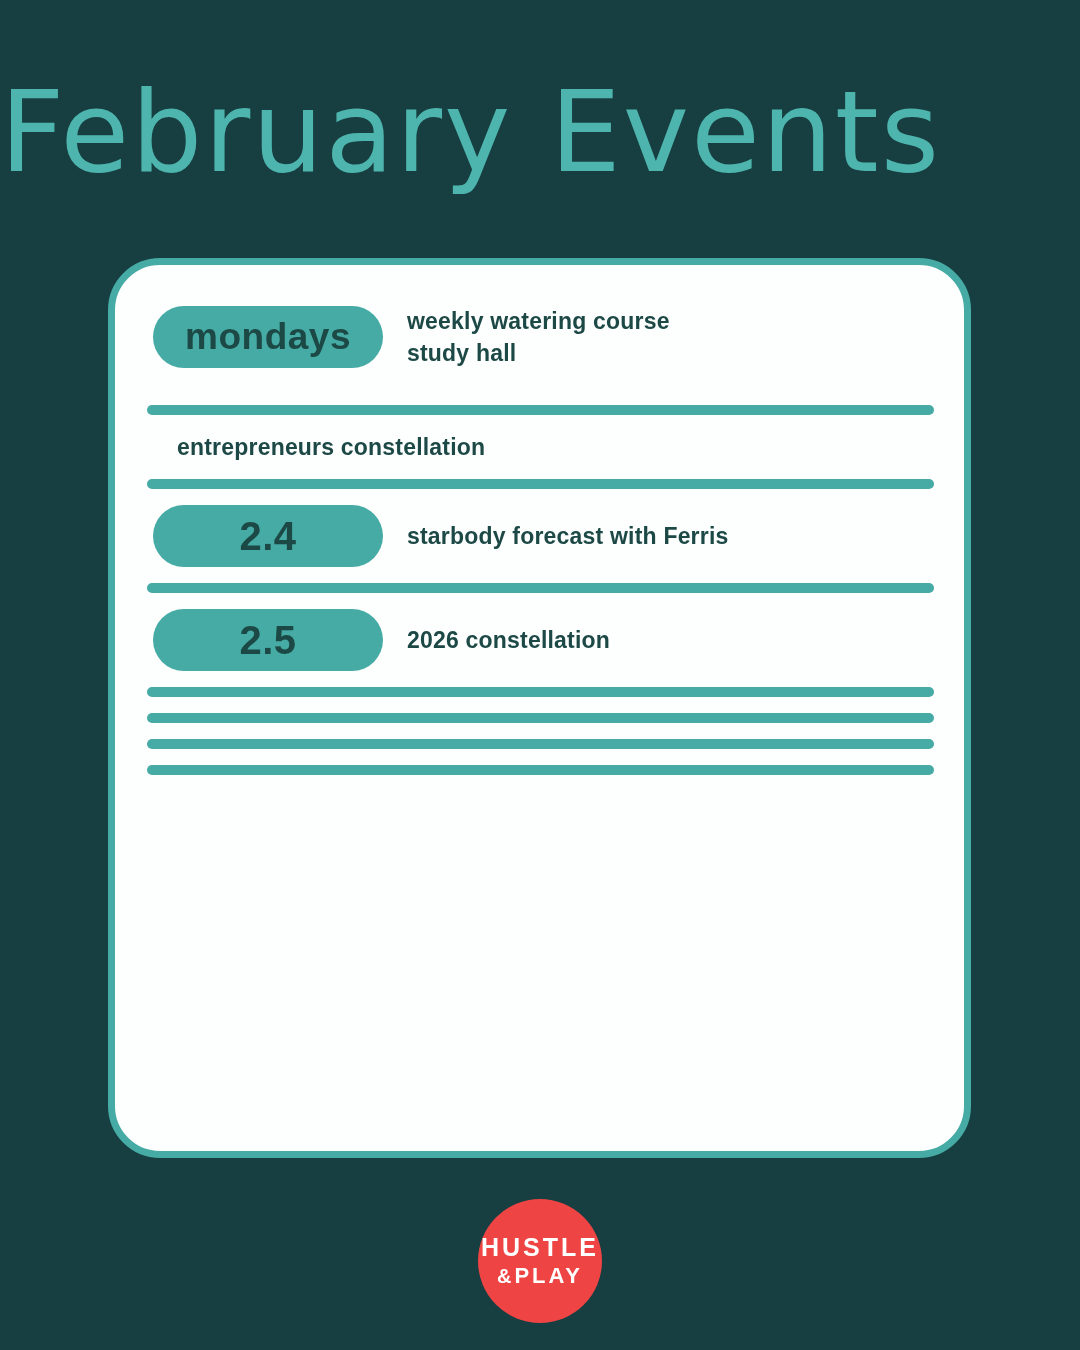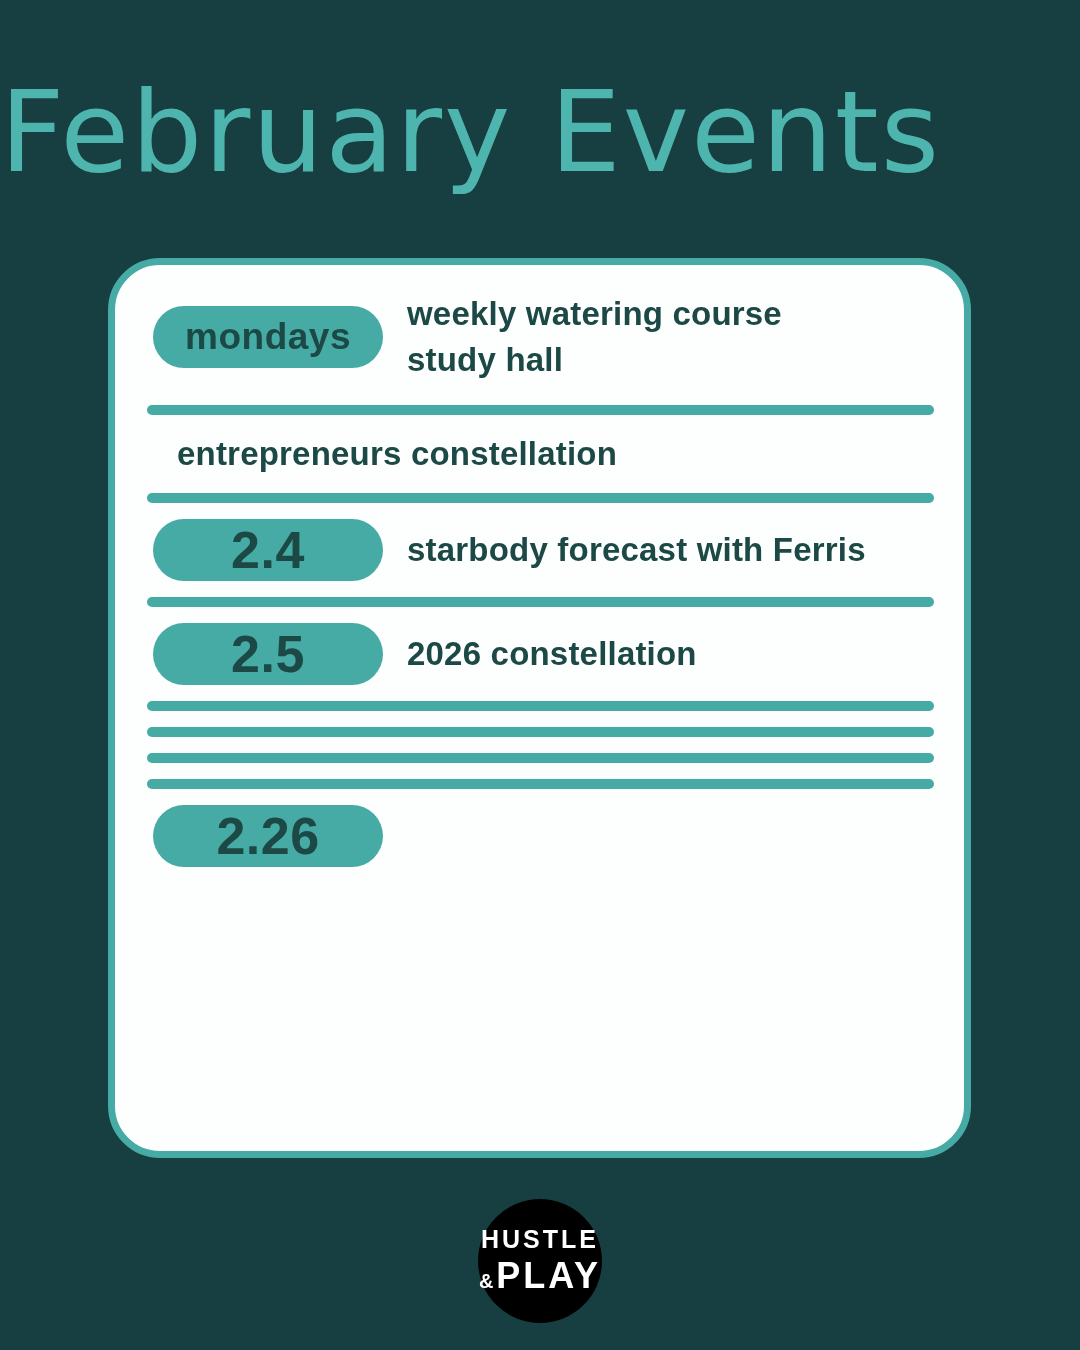--- a/index.html
+++ b/index.html
@@ -57,28 +57,28 @@
     border-radius: 31px;
     display: flex;
     align-items: center;
     justify-content: center;
     color: #1c4946;
     font-weight: bold;
     font-size: 37px;
     letter-spacing: 0.5px;
   }
   .pill.num {
-    font-size: 52px;
+    font-size: 40px;
   }
 
   .event-text {
     margin-left: 24px;
     color: #1c4946;
     font-weight: bold;
-    font-size: 33px;
+    font-size: 23px;
     line-height: 1.4;
     white-space: pre-line;
     letter-spacing: 0.2px;
   }
 
   .row-tall {
     min-height: 104px;
   }
 
   .divider {
@@ -90,21 +90,21 @@
 
   
   .logo-circle {
     position: absolute;
     left: 50%;
     transform: translateX(-50%);
     top: 1199px;
     width: 124px;
     height: 124px;
     border-radius: 50%;
-    background: #000000;
+    background: #ef4444;
     display: flex;
     flex-direction: column;
     align-items: center;
     justify-content: center;
     color: #ffffff;
   }
   .logo-line1 {
     font-size: 25px;
     font-weight: bold;
     letter-spacing: 3px;
@@ -115,21 +115,21 @@
     align-items: baseline;
     gap: 3px;
     line-height: 1.1;
     margin-top: 2px;
   }
   .logo-amp {
     font-size: 20px;
     font-weight: bold;
   }
   .logo-play {
-    font-size: 36px;
+    font-size: 22px;
     font-weight: bold;
     letter-spacing: 3px;
   }
 </style>
 </head>
 <body>
 
 <div class="page-title">February Events</div>
 
 <div class="events-card">
@@ -158,21 +158,20 @@
   </div>
   <div class="divider"></div>
 
   <div class="divider"></div>
 
   <div class="divider"></div>
 
   <div class="divider"></div>
 
   <div class="event-row">
-    <div class="pill num">2.26</div>
   </div>
 
 </div>
 
 <div class="logo-circle">
   <div class="logo-line1">HUSTLE</div>
   <div class="logo-line2">
     <span class="logo-amp">&amp;</span>
     <span class="logo-play">PLAY</span>
   </div>

